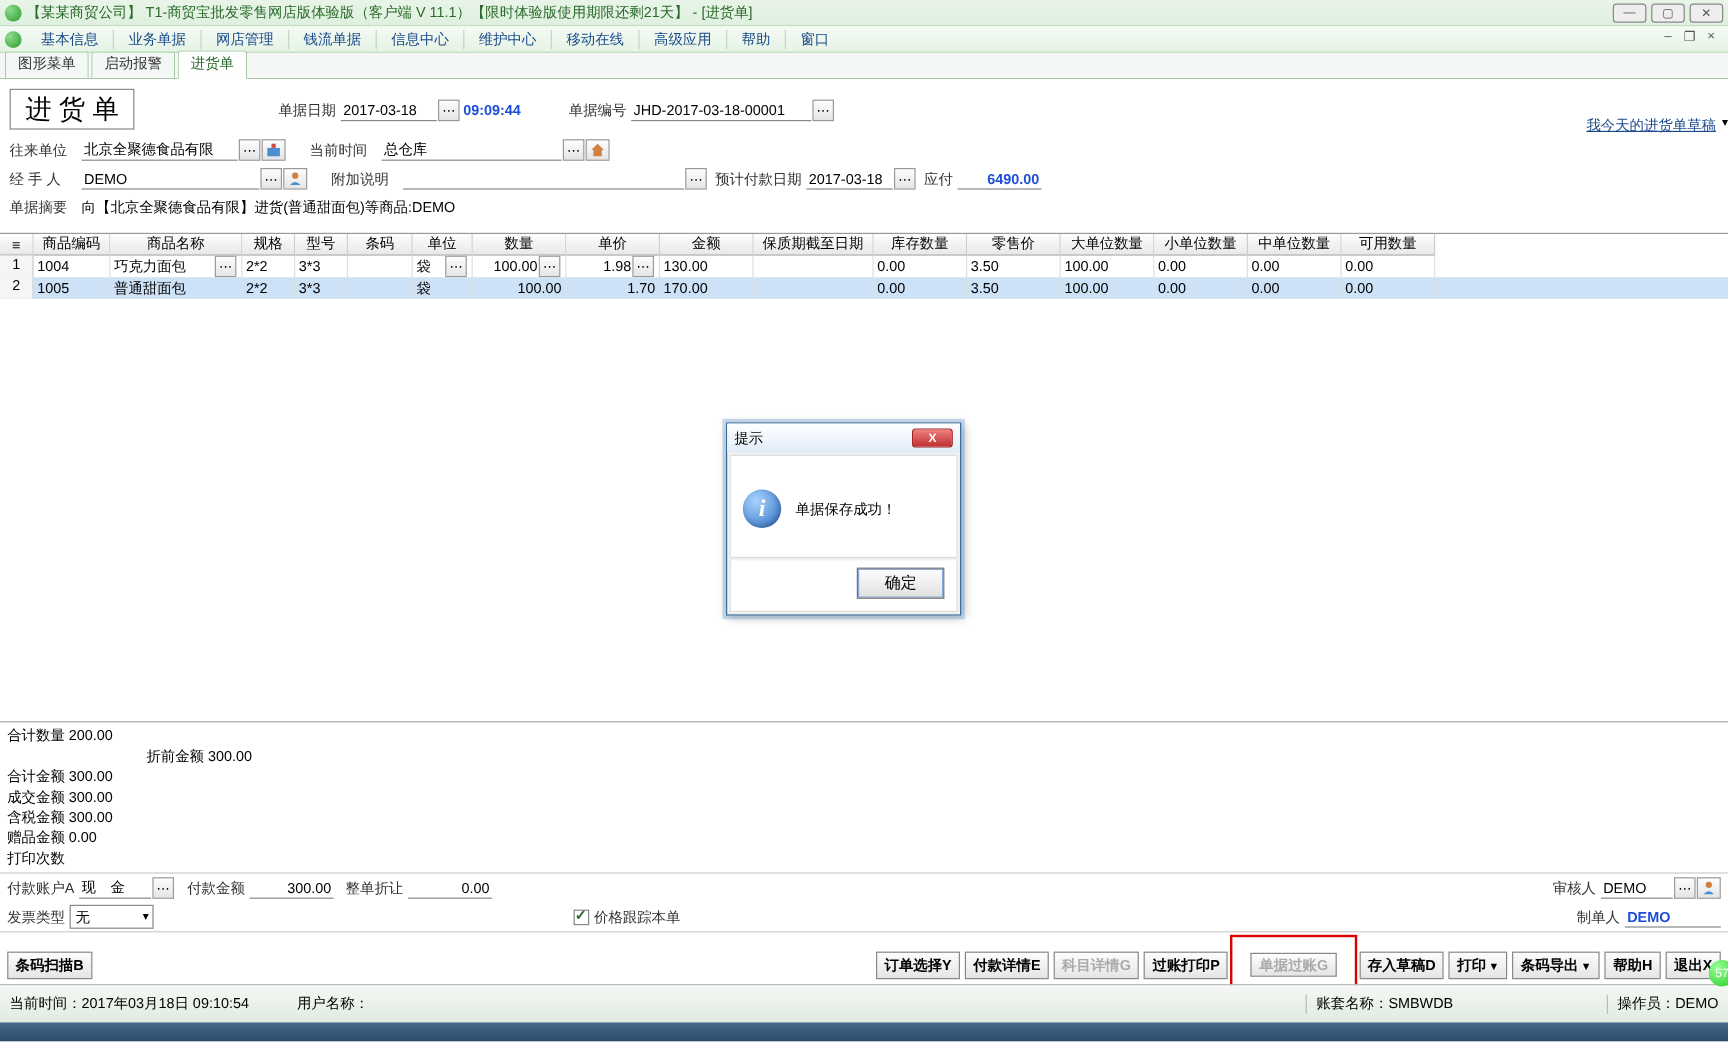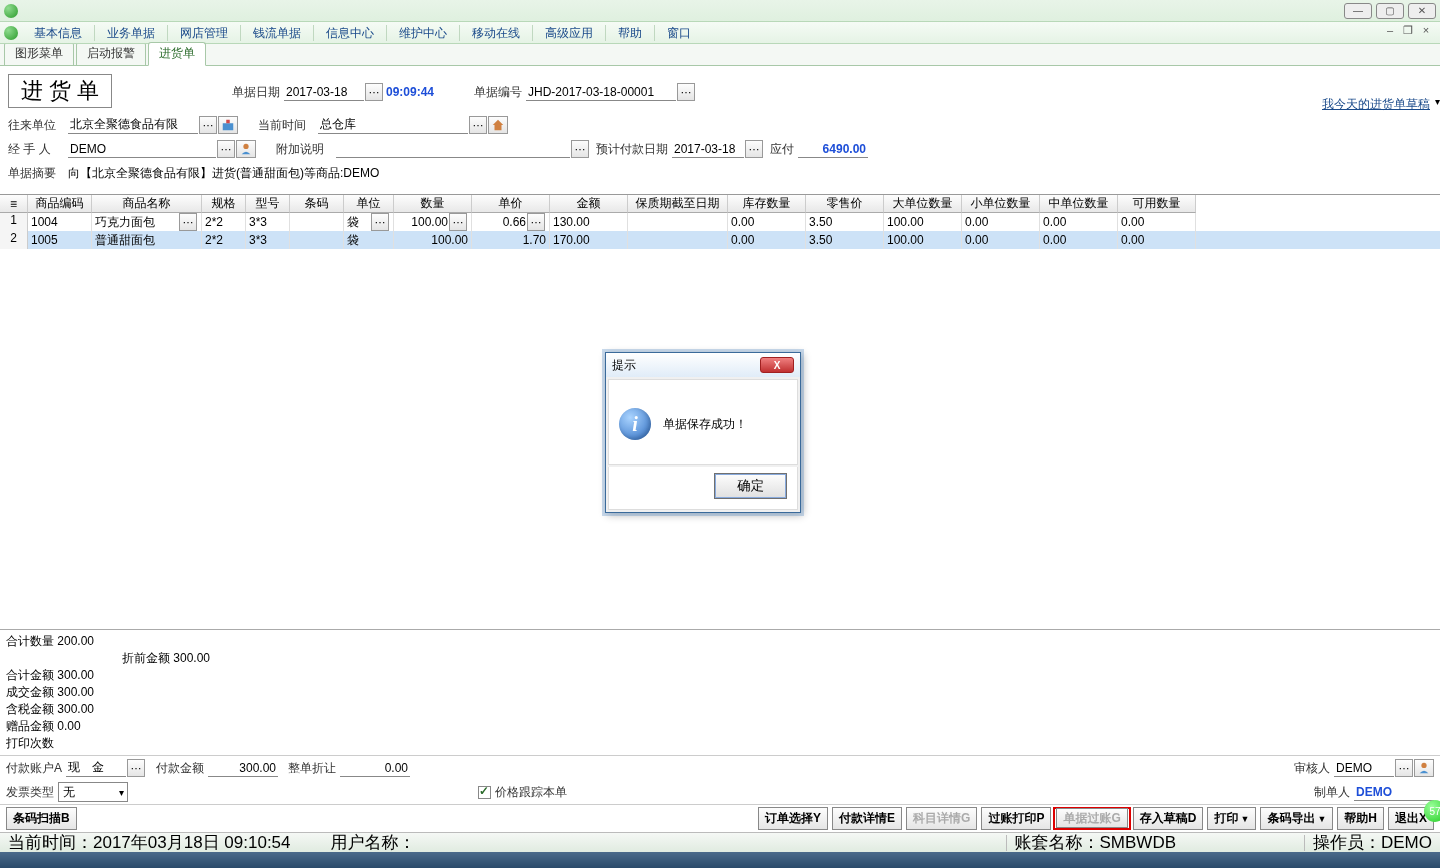--- a/index.html
+++ b/index.html
@@ -64,25 +64,25 @@
 .combo { border:1px solid #888; height:20px; padding:0 18px 0 4px; background:#fff; position:relative; display:inline-flex; align-items:center; min-width:70px;}
 .combo::after{content:"▾"; position:absolute; right:3px; font-size:10px;}
 .chk { width:13px; height:13px; border:1px solid #888; display:inline-block; margin-right:4px; background:#fff; position:relative;}
 .chk.checked::after{content:"✓"; position:absolute; top:-3px; left:0; font-size:12px; color:#2a6a2a; font-weight:bold;}
 
 
 .actions { display:flex; padding:2px 4px; border-top:1px solid #ccc; align-items:center;}
 .abtn { border:1px solid #888; background:linear-gradient(#fdfdfd,#e5e5e5); padding:2px 6px; margin:0 2px; font-size:12px; white-space:nowrap; cursor:default;font-weight:bold;}
 .abtn.disabled { color:#aaa; }
 .abtn .dd { font-size:9px; margin-left:2px;}
-.highlight-box { border:2px solid #d00; padding:1px;}
+.highlight-box { border:2px solid #d00; padding:15px;}
 .actions .spacer { flex:1; }
 
 
-.statusbar { position:absolute; bottom:16px; left:0; right:0; height:20px; background:linear-gradient(#f5f8f5,#e0ebe0); border-top:1px solid #bbb; display:flex; align-items:center; padding:0 8px; font-size:17px;}
+.statusbar { position:absolute; bottom:16px; left:0; right:0; height:32px; background:linear-gradient(#f5f8f5,#e0ebe0); border-top:1px solid #bbb; display:flex; align-items:center; padding:0 8px; font-size:12px;}
 .statusbar .sitem { margin-right:40px;}
 .statusbar .ssep { border-left:1px solid #bbb; height:16px; margin:0 8px;}
 
 
 .taskbar { position:absolute; bottom:0; left:0; right:0; height:16px; background:linear-gradient(#4a6a8a,#2a4a6a);}
 
 
 .dialog { position:absolute; left:605px; top:352px; width:196px; background:#f0f0f0; border:1px solid #3a6a9a; box-shadow:0 0 0 3px rgba(100,150,200,0.35), 2px 2px 8px rgba(0,0,0,0.3);}
 .dialog .dtitle { height:24px; background:linear-gradient(#fff,#e0ecf8); display:flex; align-items:center; padding:0 6px; font-size:12px;}
 .dialog .dclose { margin-left:auto; width:34px; height:16px; background:linear-gradient(#f08080,#c03030); border:1px solid #a02020; border-radius:3px; color:#fff; display:flex; align-items:center; justify-content:center; font-size:10px; font-weight:bold;}
@@ -94,20 +94,21 @@
 .green-badge { position:absolute; right:-6px; bottom:46px; width:22px; height:22px; border-radius:50%; background:radial-gradient(circle at 35% 30%,#9f9,#2c2); color:#fff; font-size:10px; display:flex; align-items:center; justify-content:center;}
 
 svg.hicon { width:14px; height:14px;}
 
 </style>
 </head>
 <body>
 
 <div class="titlebar">
   <span class="icon"></span>
+  <span>【某某商贸公司】 T1-商贸宝批发零售网店版体验版（客户端 V 11.1）【限时体验版使用期限还剩21天】 - [进货单]</span>
   <span class="spacer"></span>
   <span class="winbtn">—</span>
   <span class="winbtn">▢</span>
   <span class="winbtn">✕</span>
 </div>
 
 <div class="menubar">
   <span class="icon"></span>
   <span class="mitem">基本信息</span>
     <span class="sep"></span>
@@ -239,21 +240,21 @@
         <div class="gc c-bar"></div>
         <div class="gc c-unit">
           <span style="flex:1">袋</span>
           <span class="btn-sm">⋯</span>
         </div>
         <div class="gc c-qty r">
           <span style="flex:1;text-align:right">100.00</span>
           <span class="btn-sm">⋯</span>
         </div>
         <div class="gc c-price r">
-          <span style="flex:1;text-align:right">0.66</span>
+          <span style="flex:1;text-align:right">1.98</span>
           <span class="btn-sm">⋯</span>
         </div>
         <div class="gc c-amt r">130.00</div>
         <div class="gc c-exp"></div>
         <div class="gc c-stock r">0.00</div>
         <div class="gc c-retail r">3.50</div>
         <div class="gc c-big r">100.00</div>
         <div class="gc c-small r">0.00</div>
         <div class="gc c-mid r">0.00</div>
         <div class="gc c-avail r">0.00</div>

